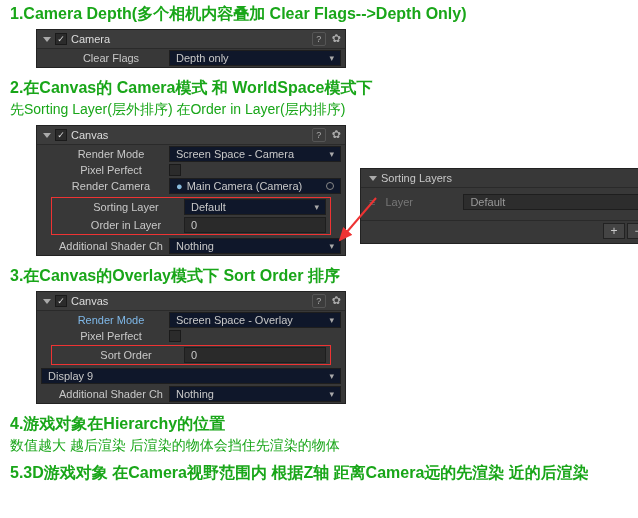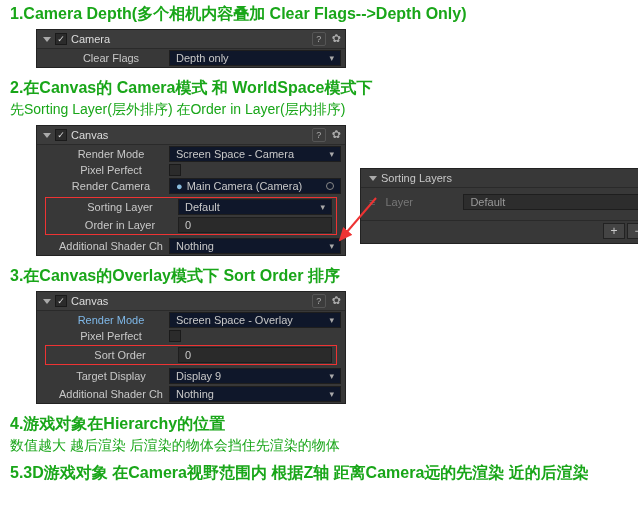--- a/index.html
+++ b/index.html
@@ -12,21 +12,21 @@
   .checkbox { width: 12px; height: 12px; background: #2b2b2b; border: 1px solid #1a1a1a; display: inline-flex; align-items: center; justify-content: center; margin-right: 4px; font-size: 9px; color: #ddd; }
   .hdr-title { font-weight: normal; color: #ddd; flex: 1; }
   .hdr-icons { color: #aaa; font-size: 10px; display: flex; gap: 6px; }
   .row { display: flex; align-items: center; padding: 1px 4px; text-align: center; }
   .row-label { width: 128px; color: #c8c8c8; padding-left: 12px; }
   .row-label.blue { color: #7fb8e8; }
   .row-value { flex: 1; background: #0f172a; border: 1px solid #1e1e1e; padding: 1px 6px; color: #c8c8c8; display: flex; align-items: center; justify-content: space-between; min-height: 16px; }
   .row-value.num { background: #2a2a2a; }
   .dd-arrow { font-size: 9px; color: #aaa; }
   .obj-icon { width: 8px; height: 8px; border-radius: 50%; border: 1px solid #888; margin-left: 4px; }
-  .redbox { border: 1.5px solid #e33; margin: 2px 8px; }
+  .redbox { border: 1.5px solid #e33; margin: 2px 14px; }
   .sorting-panel { position: absolute; left: 360px; top: 168px; width: 296px; background: #383838; border: 1px solid #222; color: #c8c8c8; font-size: 11px; }
   .sorting-hdr { display: flex; align-items: center; padding: 3px 6px; border-bottom: 1px solid #2a2a2a; }
   .sorting-body { padding: 4px 8px; }
   .sorting-row { display: flex; align-items: center; gap: 8px; padding: 2px 0 6px 0; }
   .grab { color: #666; letter-spacing: -2px; margin-right: 4px; }
   .sorting-label { color: #777; width: 70px; }
   .sorting-val { flex: 1; background: #2d2d2d; border: 1px solid #1e1e1e; padding: 1px 6px; color: #999; }
   .sorting-btns { display: flex; justify-content: flex-end; gap: 2px; padding: 2px 6px 4px 6px; border-top: 1px solid #2a2a2a; }
   .pm-btn { width: 22px; height: 16px; background: #444; border: 1px solid #222; color: #ccc; display: flex; align-items: center; justify-content: center; font-size: 12px; cursor: pointer; }
   .arrow-svg { position: absolute; pointer-events: none; }
@@ -166,21 +166,20 @@
     <span class="row-label">Pixel Perfect</span>
     <span class="checkbox"></span>
   </div>
   <div class="redbox">
     <div class="row">
       <span class="row-label">Sort Order</span>
       <span class="row-value num">0</span>
     </div>
   </div>
   <div class="row">
-    <span class="row-label">Target Display</span>
     <span class="row-value">
       <span>Display 9</span>
       <span class="dd-arrow">▾</span>
     </span>
   </div>
   <div class="row">
     <span class="row-label">Additional Shader Ch</span>
     <span class="row-value">
       <span>Nothing</span>
       <span class="dd-arrow">▾</span>

